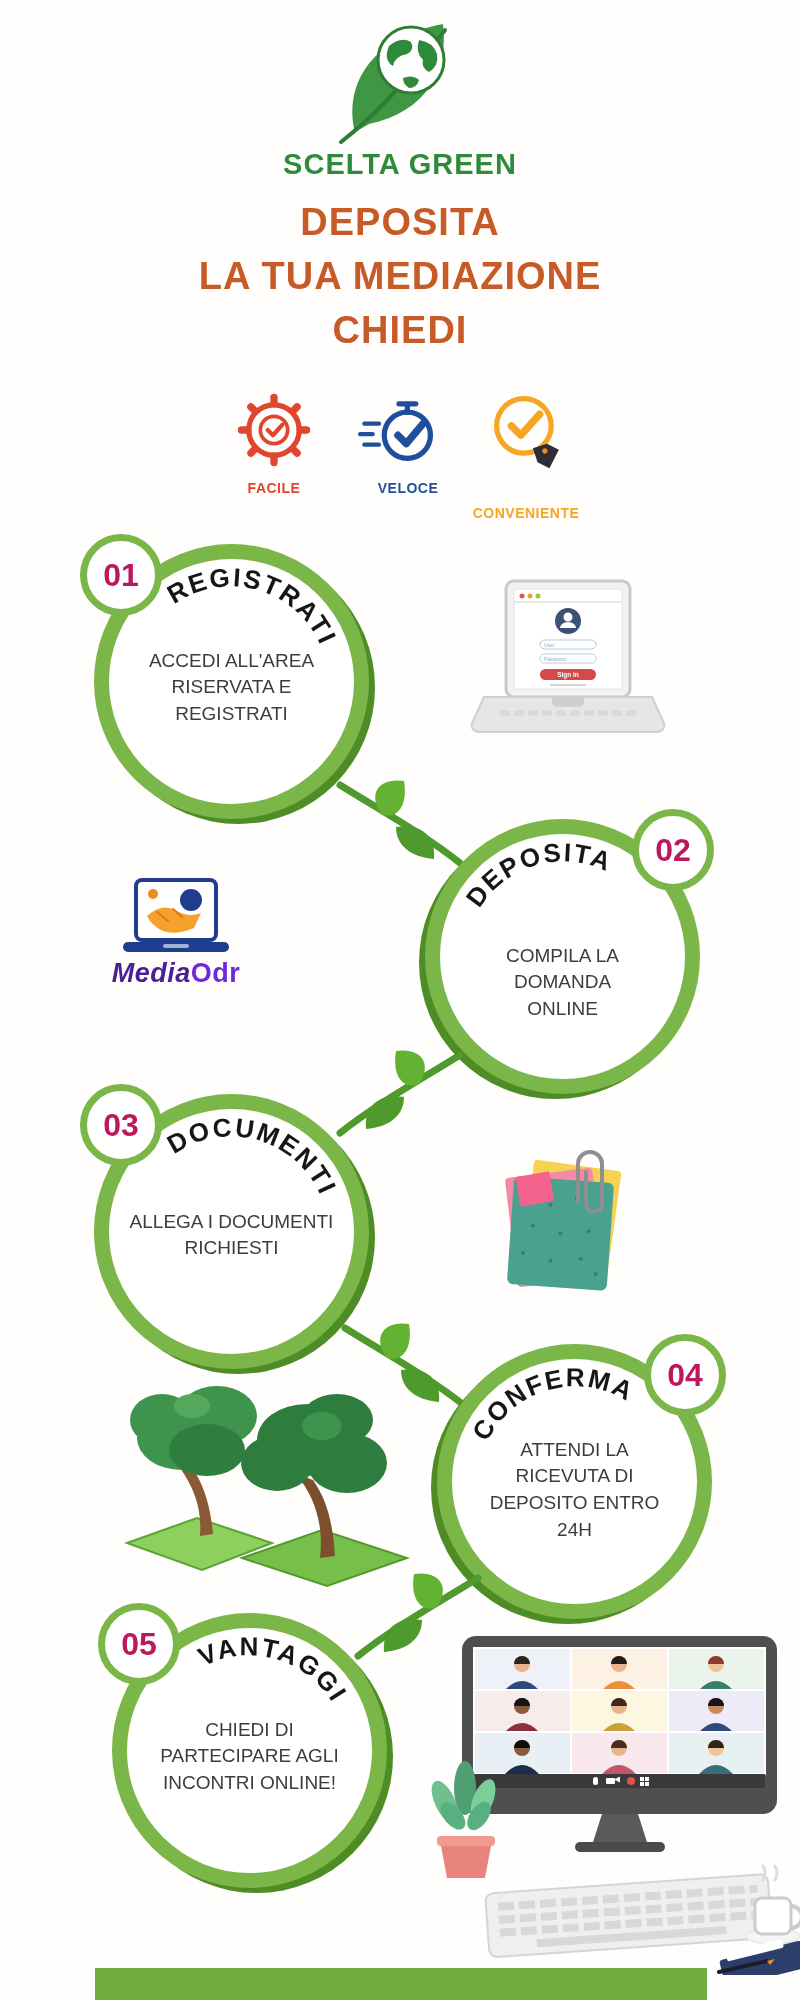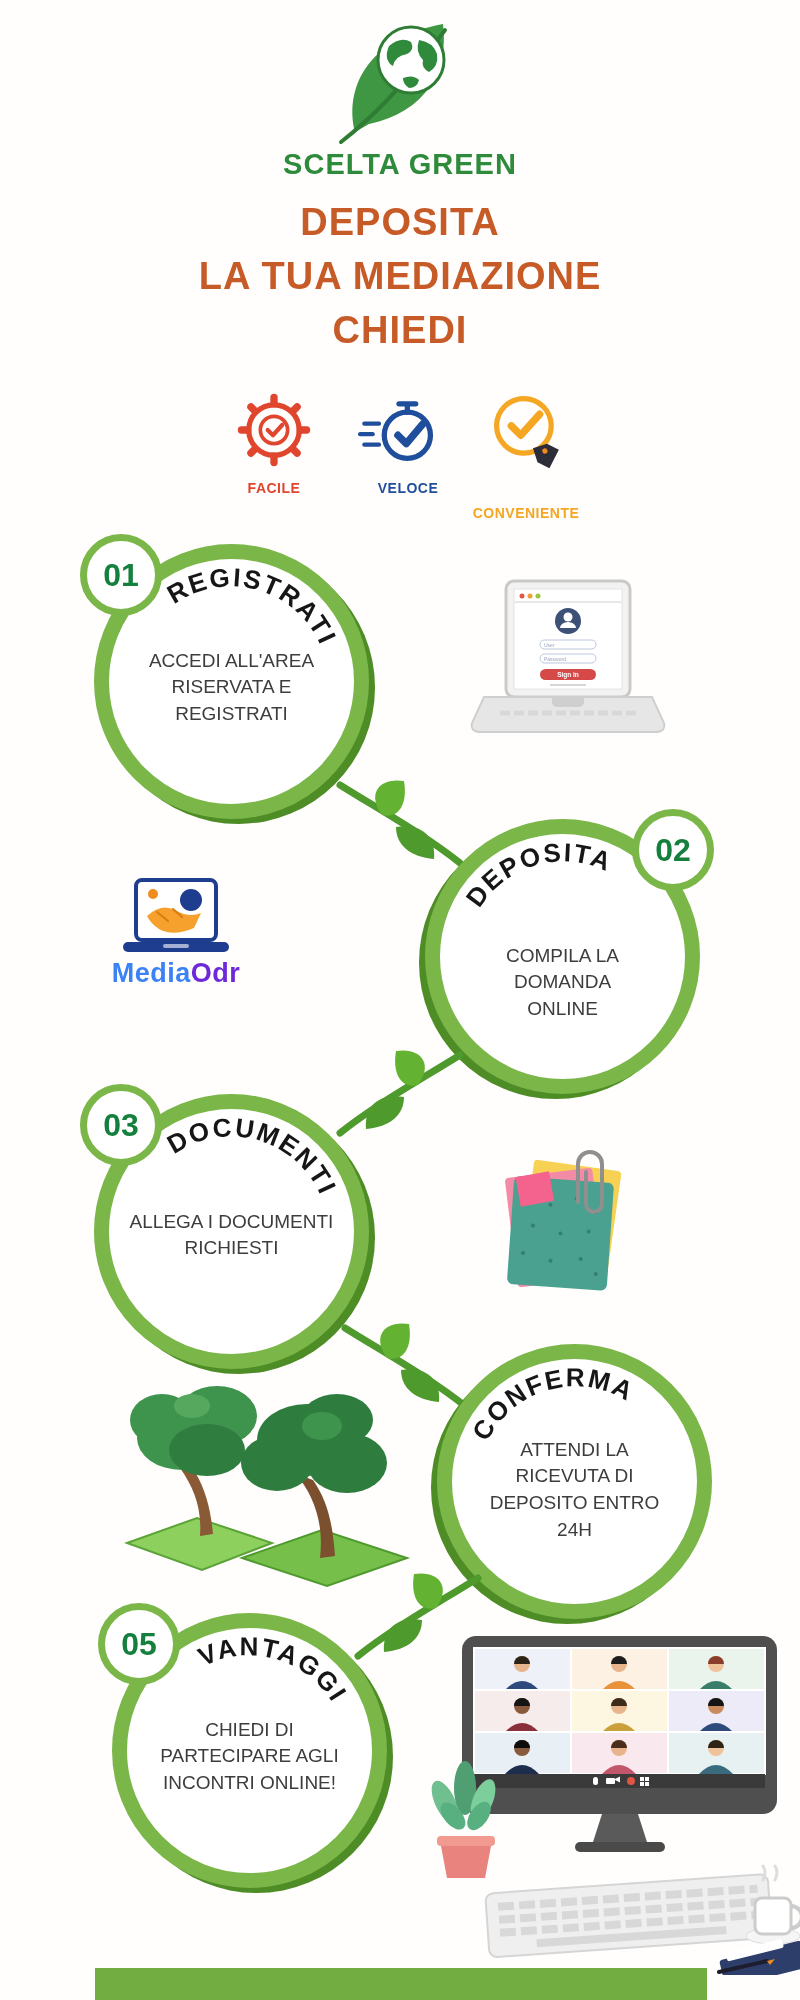--- a/index.html
+++ b/index.html
@@ -31,32 +31,32 @@
   .arc { position:absolute; inset:0; width:275px; height:275px; }
   .tilt-a { transform:rotate(16deg); }
   .tilt-b { transform:rotate(-16deg); }
   .arc-text { font-size:26px; font-weight:bold; letter-spacing:2px; fill:#161616; }
   .desc { position:absolute; left:50%; top:50%; transform:translate(-50%,-42%);
           width:205px; text-align:center; font-size:19px; color:#3d3d3d; line-height:1.42; }
   .desc-narrow { width:170px;margin-top:20px; }
   .badge { position:absolute; width:82px; height:82px; border-radius:50%;
            background:#fff; border:7px solid #7ab648; z-index:3;
            display:flex; align-items:center; justify-content:center;
-           font-size:32px; font-weight:bold; color:#15803d; }
+           font-size:32px; font-weight:bold; color:#be185d; }
   .badge-left  { left:-14px; top:-10px; }
   .badge-right { right:-14px; top:-10px; }
 
   
   .connector { position:absolute; width:140px; height:95px; }
   .flip { transform:scaleX(-1); }
   .abs { position:absolute; }
 
   .mediaodr-text { position:absolute; left:96px; top:958px; width:160px; text-align:center;
                    font-size:27px; font-weight:bold; letter-spacing:.5px; }
-  .mo-blue { color:#3b82f6; } .mo-orange { color:#6d28d9; }
+  .mo-blue { color:#4c1d95;font-style:italic; } .mo-orange { color:#6d28d9; }
 
   .footer-bar { position:absolute; left:95px; top:1968px; width:612px; height:32px;
                 background:#72ad41; }
 </style>
 </head>
 <body>
 
 <div class="canvas">
 
   <svg class="logo" width="150" height="140" viewBox="0 0 150 140">
@@ -239,20 +239,21 @@
 
   <div class="step shadow-l" style="left:437px; top:1344px;">
     <div class="ring"></div>
     <svg class="arc tilt-b" viewBox="0 0 275 275">
       <defs>
           <path id="arc4" d="M 40 140 A 97.5 97.5 0 0 1 235 140" fill="none"></path>
         </defs>
       <text class="arc-text"><textPath href="#arc4" startOffset="50%" text-anchor="middle">CONFERMA</textPath></text>
     </svg>
     <div class="desc">ATTENDI LA RICEVUTA DI DEPOSITO ENTRO 24H</div>
+    <div class="badge badge-right">04</div>
   </div>
 
   <svg class="abs" style="left:122px; top:1368px;" width="295" height="220" viewBox="0 0 295 220">
     <path d="M5 175 L75 150 L150 175 L80 202 Z" fill="#8ed05e" stroke="#5aa338" stroke-width="2"></path>
     <path d="M120 190 L200 162 L285 190 L205 218 Z" fill="#76bf4a" stroke="#4f9a2e" stroke-width="2"></path>
     <path d="M78 168 C80 140 72 120 58 100 l15 4 C85 124 89 145 91 166 z" fill="#8a5a36"></path>
     <g fill="#3f944d">
       <ellipse cx="60" cy="70" rx="45" ry="32"></ellipse>
       <ellipse cx="95" cy="48" rx="40" ry="30"></ellipse>
       <ellipse cx="40" cy="52" rx="32" ry="26"></ellipse>

